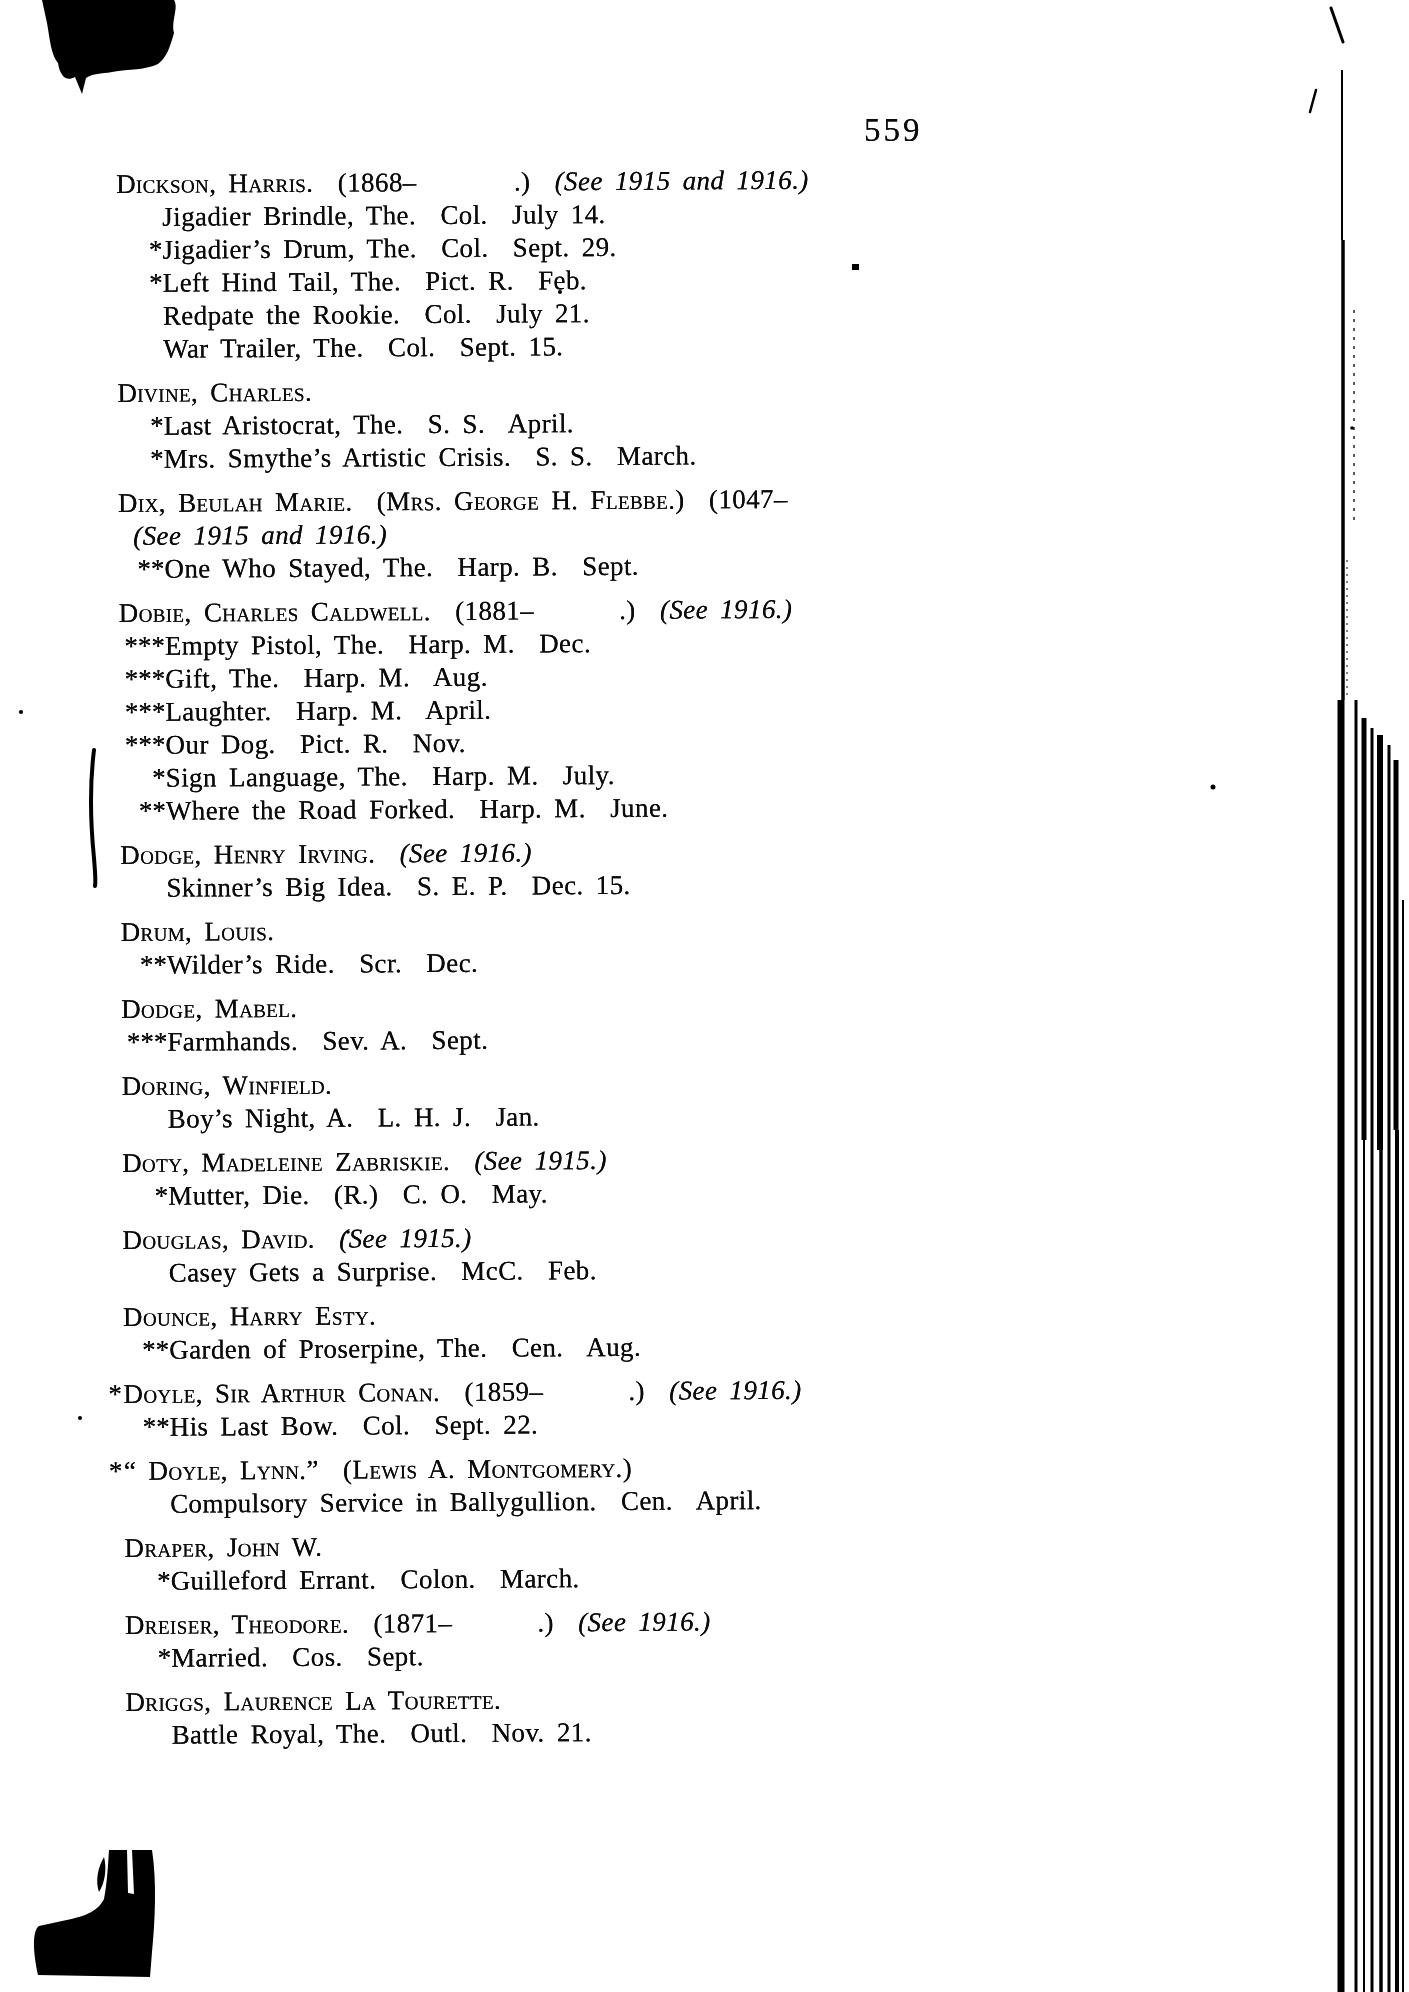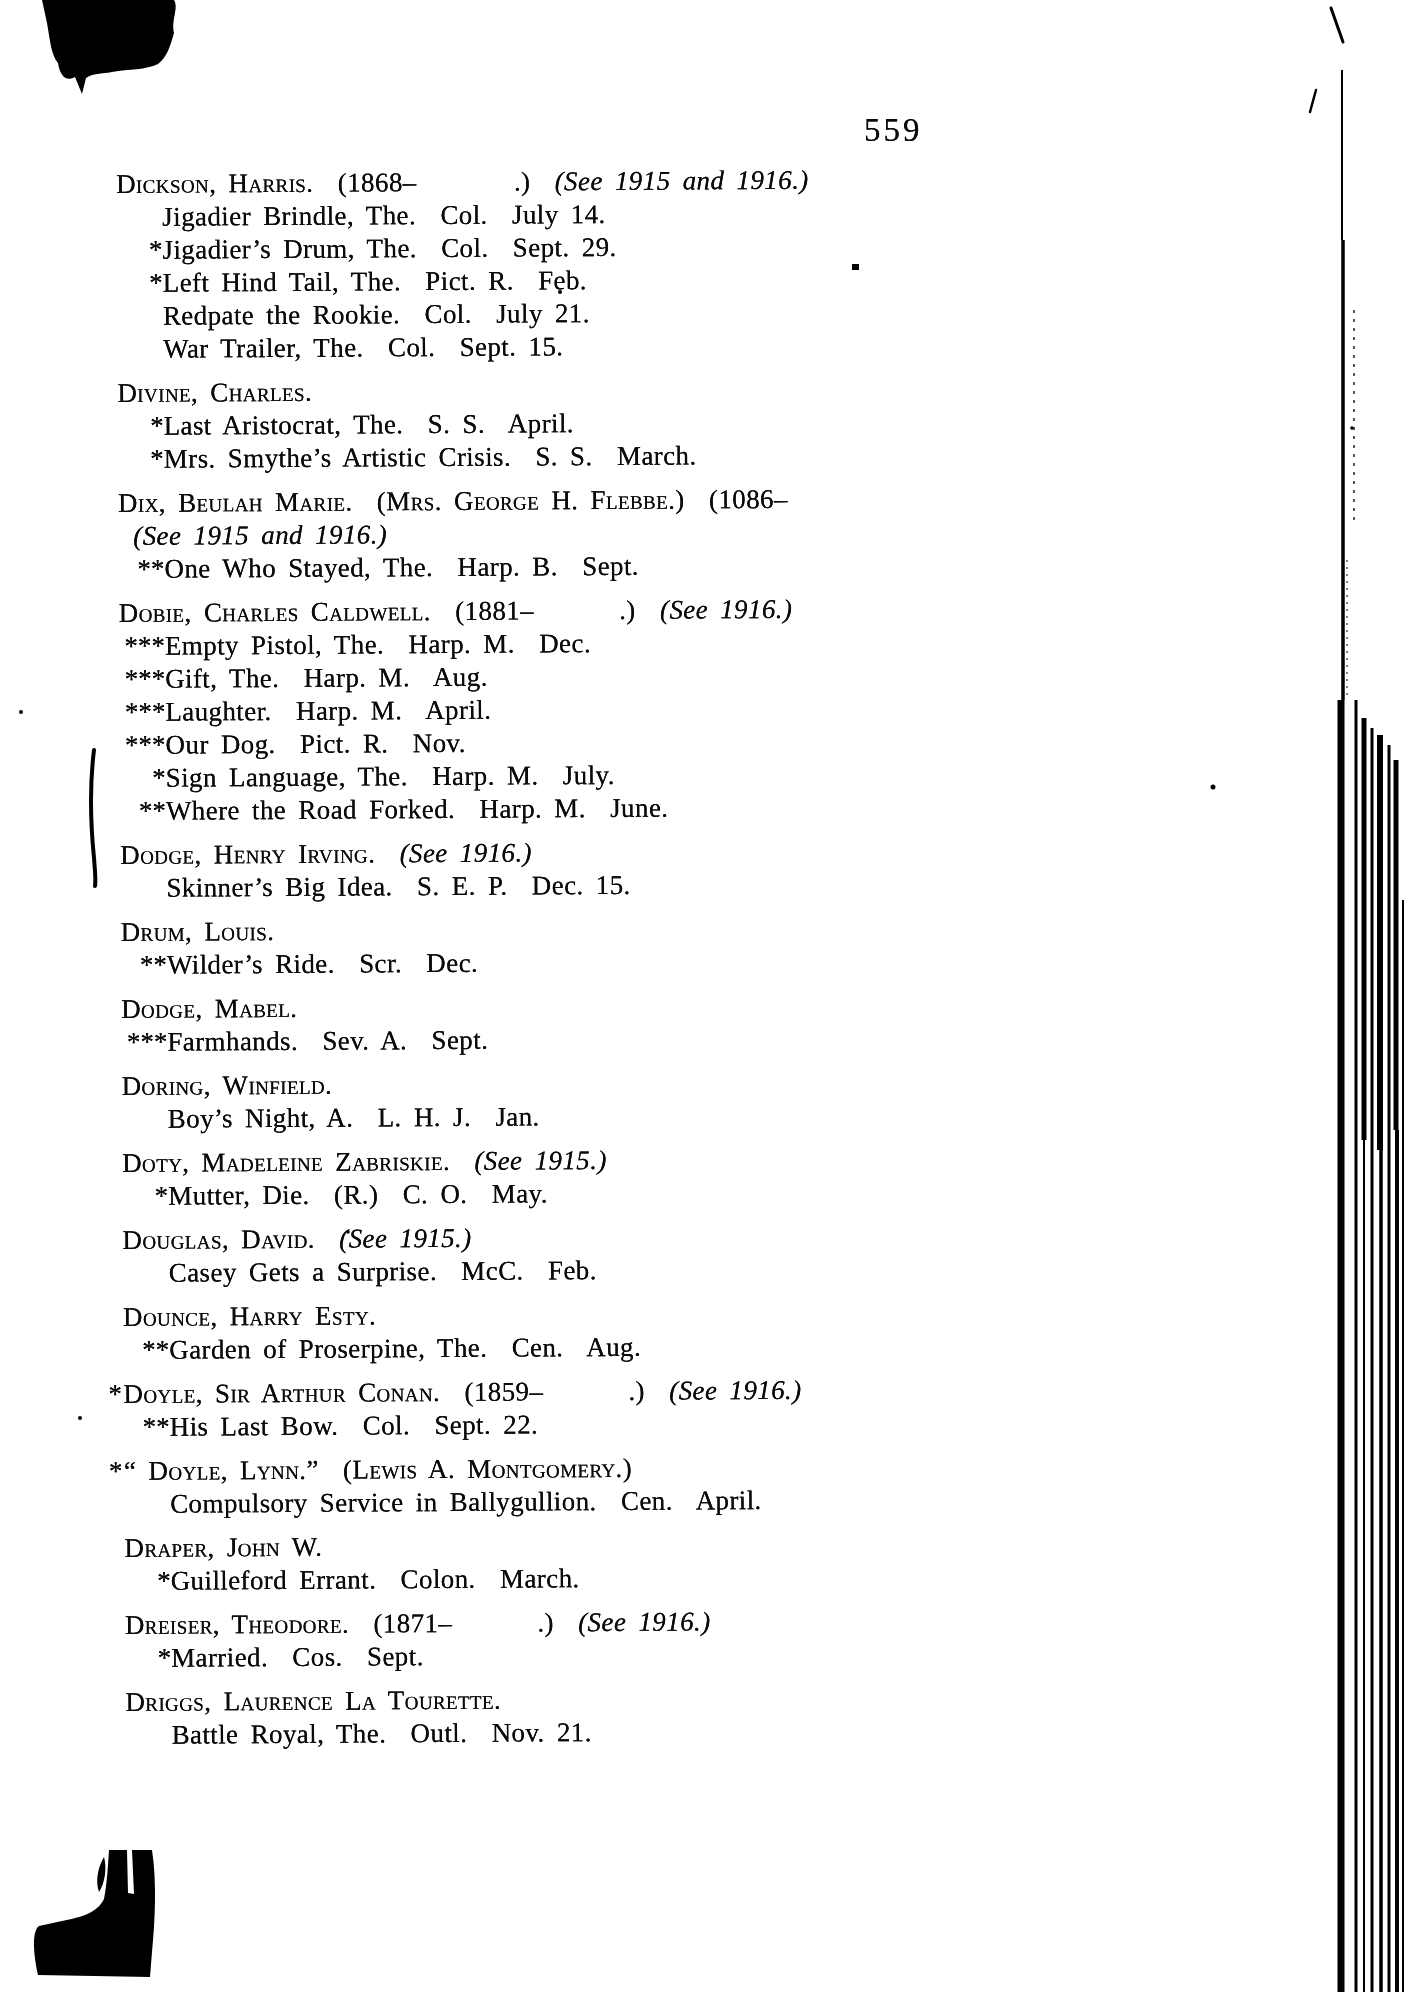--- a/index.html
+++ b/index.html
@@ -60,21 +60,21 @@
         <div class="work"><span class="stars">*</span><span>Left Hind Tail, The.  Pict. R.  Feb.</span></div>
         <div class="work"><span>Redpate the Rookie.  Col.  July 21.</span></div>
         <div class="work"><span>War Trailer, The.  Col.  Sept. 15.</span></div>
       </div>
       <div class="entry">
         <div class="heading"><span class="sc">Divine, Charles.</span></div>
         <div class="work"><span class="stars">*</span><span>Last Aristocrat, The.  S. S.  April.</span></div>
         <div class="work"><span class="stars">*</span><span>Mrs. Smythe’s Artistic Crisis.  S. S.  March.</span></div>
       </div>
       <div class="entry">
-        <div class="heading"><span class="sc">Dix, Beulah Marie.</span><span class="plain">  (</span><span class="sc">Mrs. George H. Flebbe.</span><span class="plain">)  (1086–</span><br><span class="italic">(See 1915 and 1916.)</span></div>
+        <div class="heading"><span class="sc">Dix, Beulah Marie.</span><span class="plain">  (</span><span class="sc">Mrs. George H. Flebbe.</span><span class="plain">)  (1047–</span><br><span class="italic">(See 1915 and 1916.)</span></div>
         <div class="work"><span class="stars">**</span><span>One Who Stayed, The.  Harp. B.  Sept.</span></div>
       </div>
       <div class="entry">
         <div class="heading"><span class="sc">Dobie, Charles Caldwell.</span><span class="plain">  (1881–       .)  </span><span class="italic">(See 1916.)</span></div>
         <div class="work"><span class="stars">***</span><span>Empty Pistol, The.  Harp. M.  Dec.</span></div>
         <div class="work"><span class="stars">***</span><span>Gift, The.  Harp. M.  Aug.</span></div>
         <div class="work"><span class="stars">***</span><span>Laughter.  Harp. M.  April.</span></div>
         <div class="work"><span class="stars">***</span><span>Our Dog.  Pict. R.  Nov.</span></div>
         <div class="work"><span class="stars">*</span><span>Sign Language, The.  Harp. M.  July.</span></div>
         <div class="work"><span class="stars">**</span><span>Where the Road Forked.  Harp. M.  June.</span></div>

